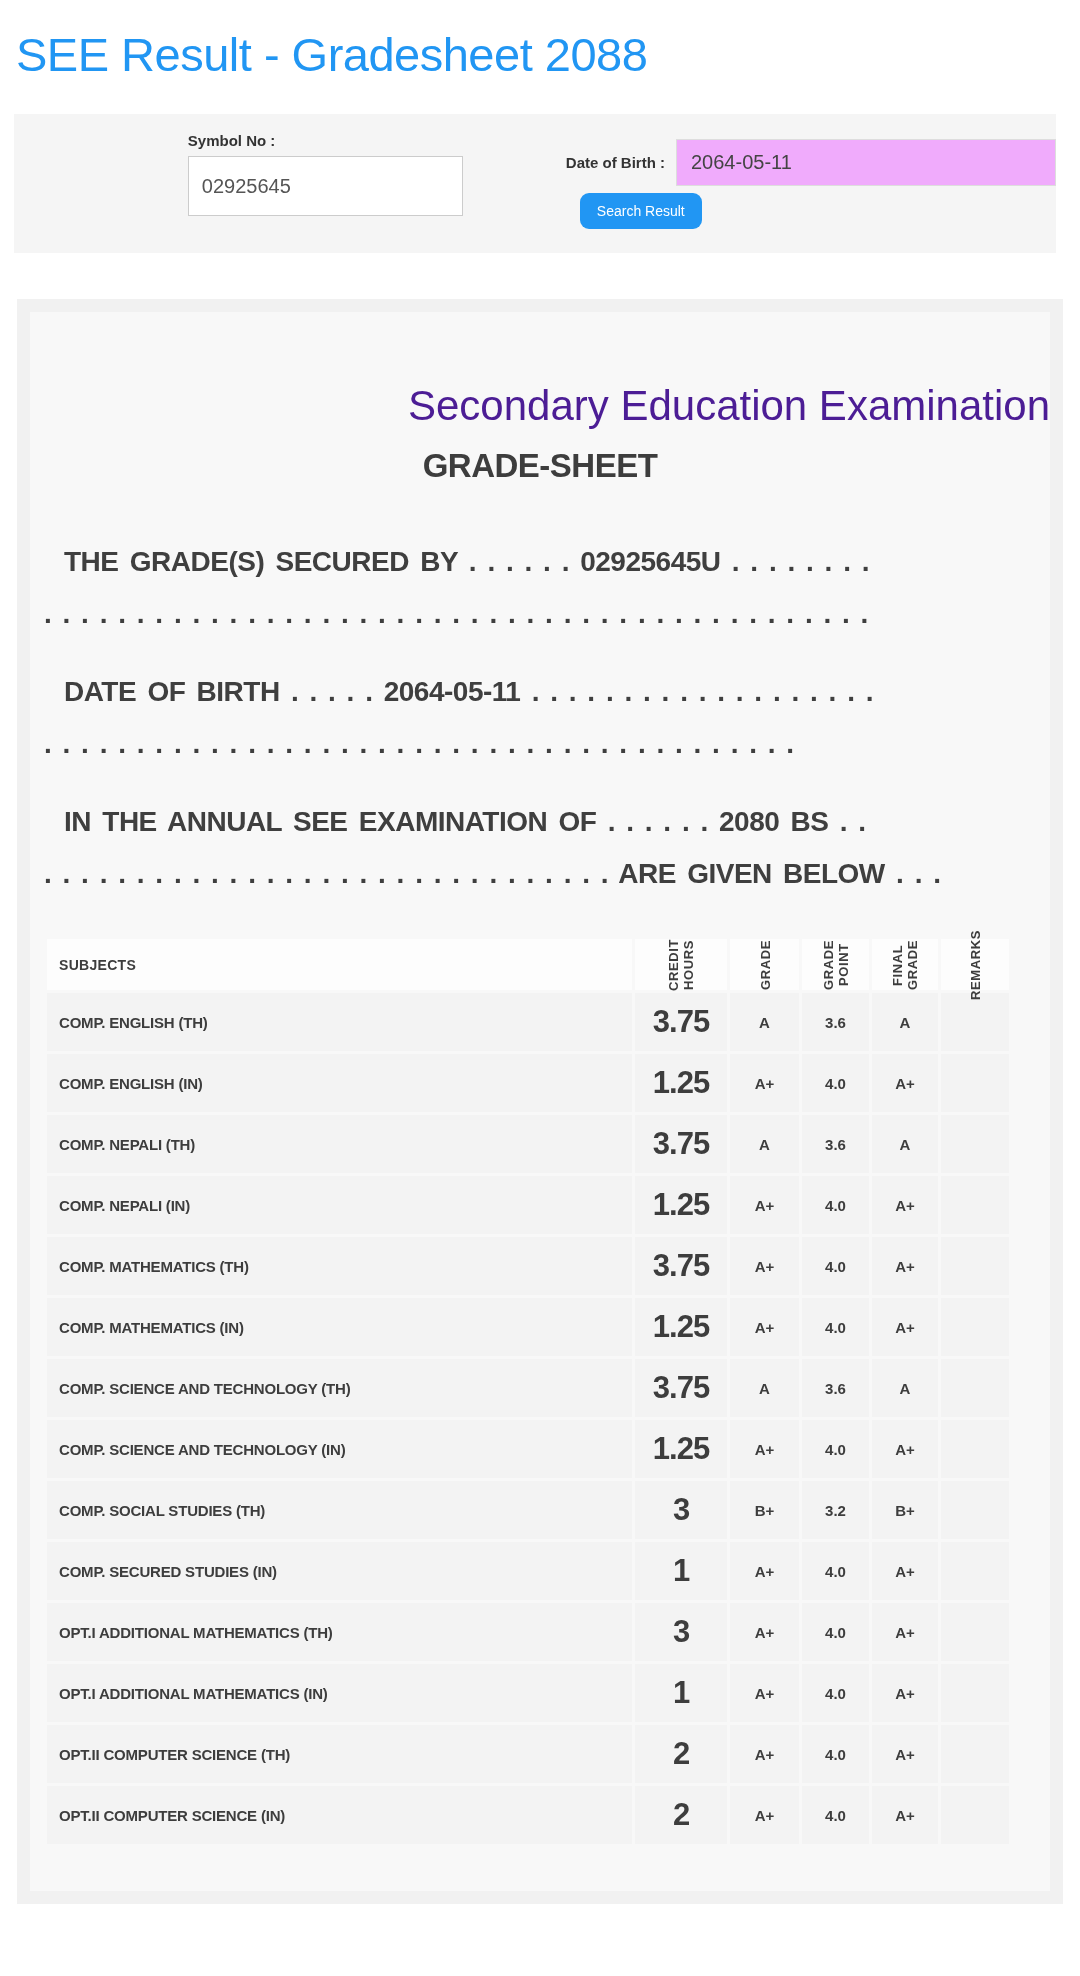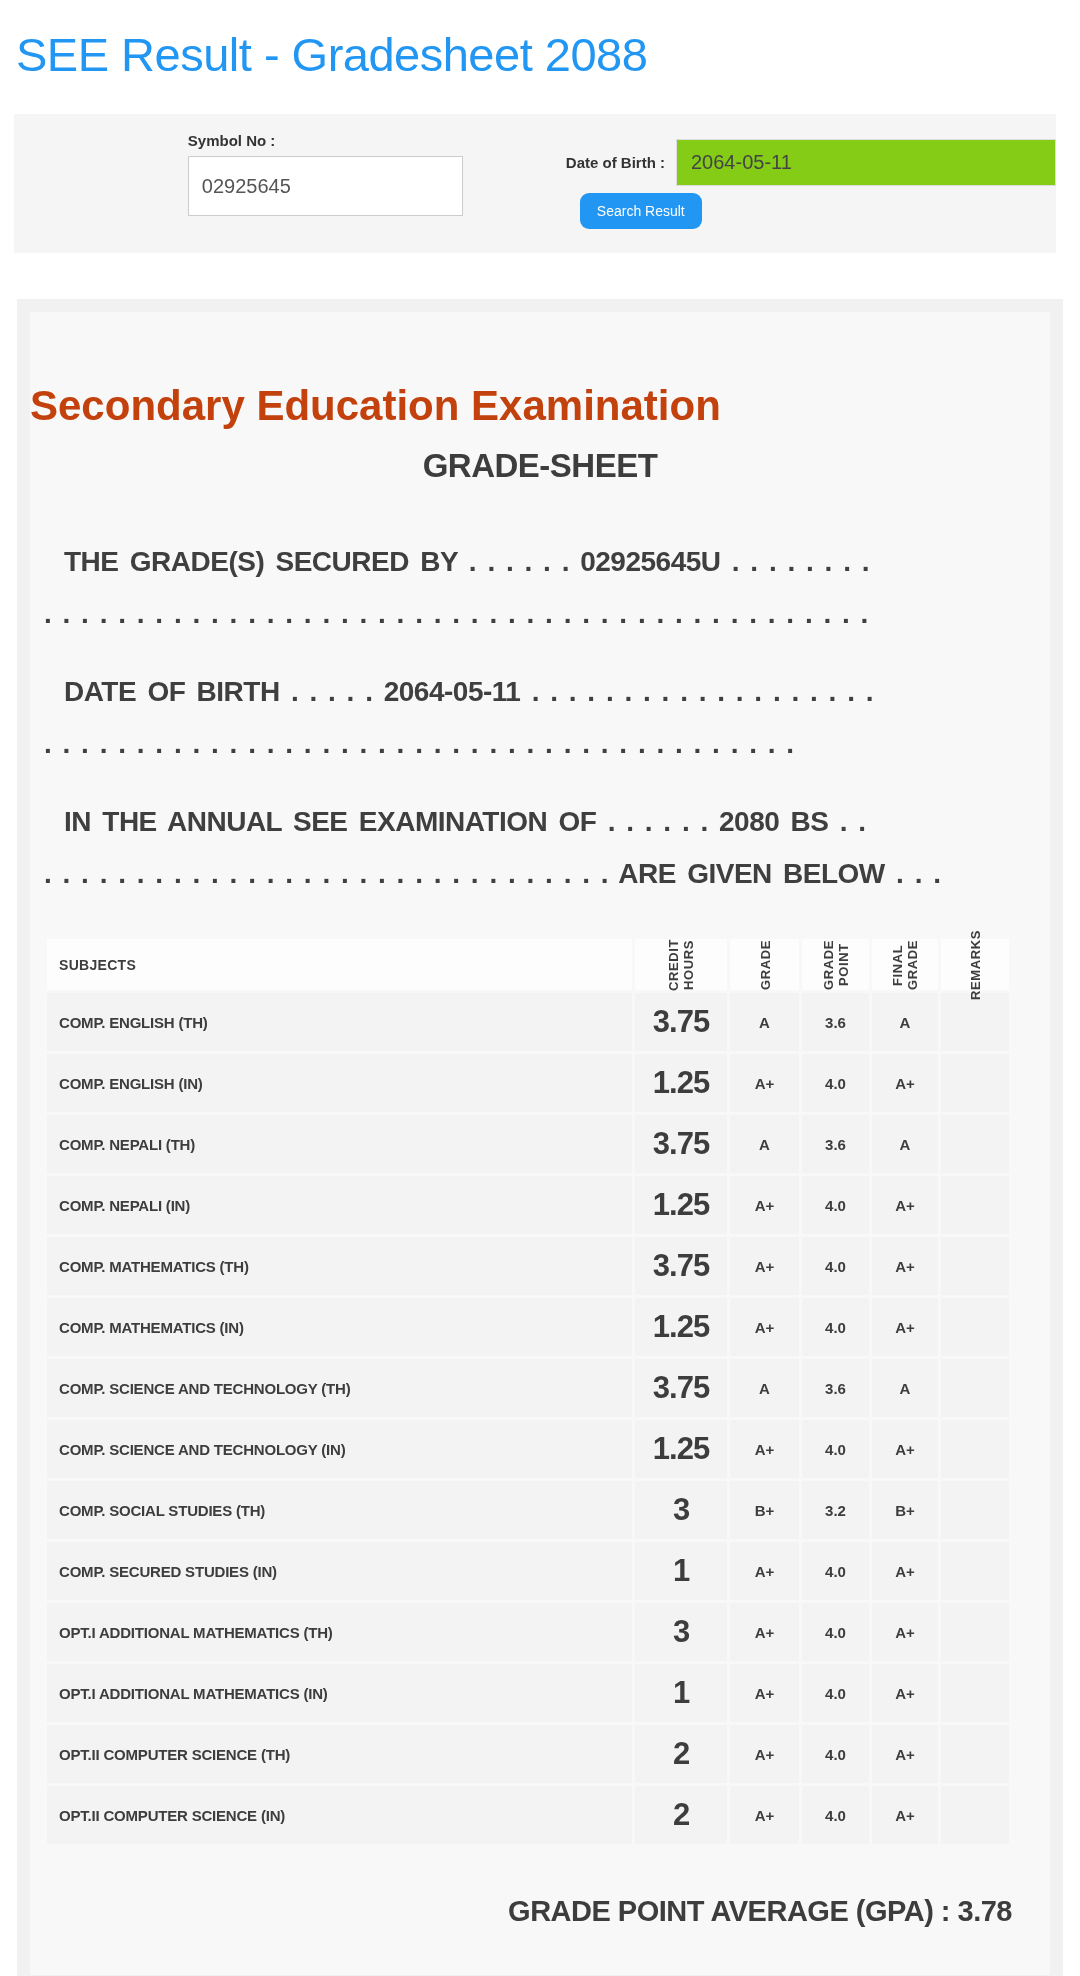--- a/index.html
+++ b/index.html
@@ -48,21 +48,21 @@
     font-size: 20px;
     color: #555555;
     padding-left: 13px;
   }
   .field-dob-group { margin-left: 103px; margin-top: 15px; }
   .dob-row { display: flex; align-items: center; }
   .dob-row label { margin-right: 11px; }
   .dob-row input {
     width: 380px; height: 47px;
     border: 1px solid #dddddd;
-    background: #84cc16;
+    background: #f0abfc;
     font-family: "Liberation Sans", sans-serif;
     font-size: 20px;
     color: #444444;
     padding-left: 14px;
   }
   .search-button {
     margin-top: 7px;
     margin-left: 14px;
     background: #2196f3;
     color: #ffffff;
@@ -78,25 +78,25 @@
   .results-section {
     margin: 46px 17px 0 17px;
     background: #f1f1f1;
     padding: 13px;
   }
   .gradesheet-card {
     background: #f8f8f8;
     padding: 66px 0 44px 0;
   }
   .exam-title {
-    text-align: left;
+    text-align: right;
     font-size: 42px;
     line-height: 56px;
-    font-weight: 700;
-    color: #c2410c;
+    font-weight: 400;
+    color: #4c1d95;
   }
   .sheet-title {
     text-align: center;
     margin-top: 10px;
     font-size: 33px;
     line-height: 44px;
     font-weight: bold;
     color: #3d3d3d;
     letter-spacing: -0.5px;
   }
@@ -377,17 +377,16 @@
     <td class="subject">OPT.II COMPUTER SCIENCE (IN)</td>
     <td class="credit">2</td>
     <td class="grade">A+</td>
     <td class="point">4.0</td>
     <td class="final">A+</td>
     <td class="remarks"></td>
   </tr>
 </tbody>
       </table>
 
-      <div class="gpa-line">GRADE POINT AVERAGE (GPA) : 3.78</div>
 
     </div>
   </div>
 </div>
 
 </body></html>

